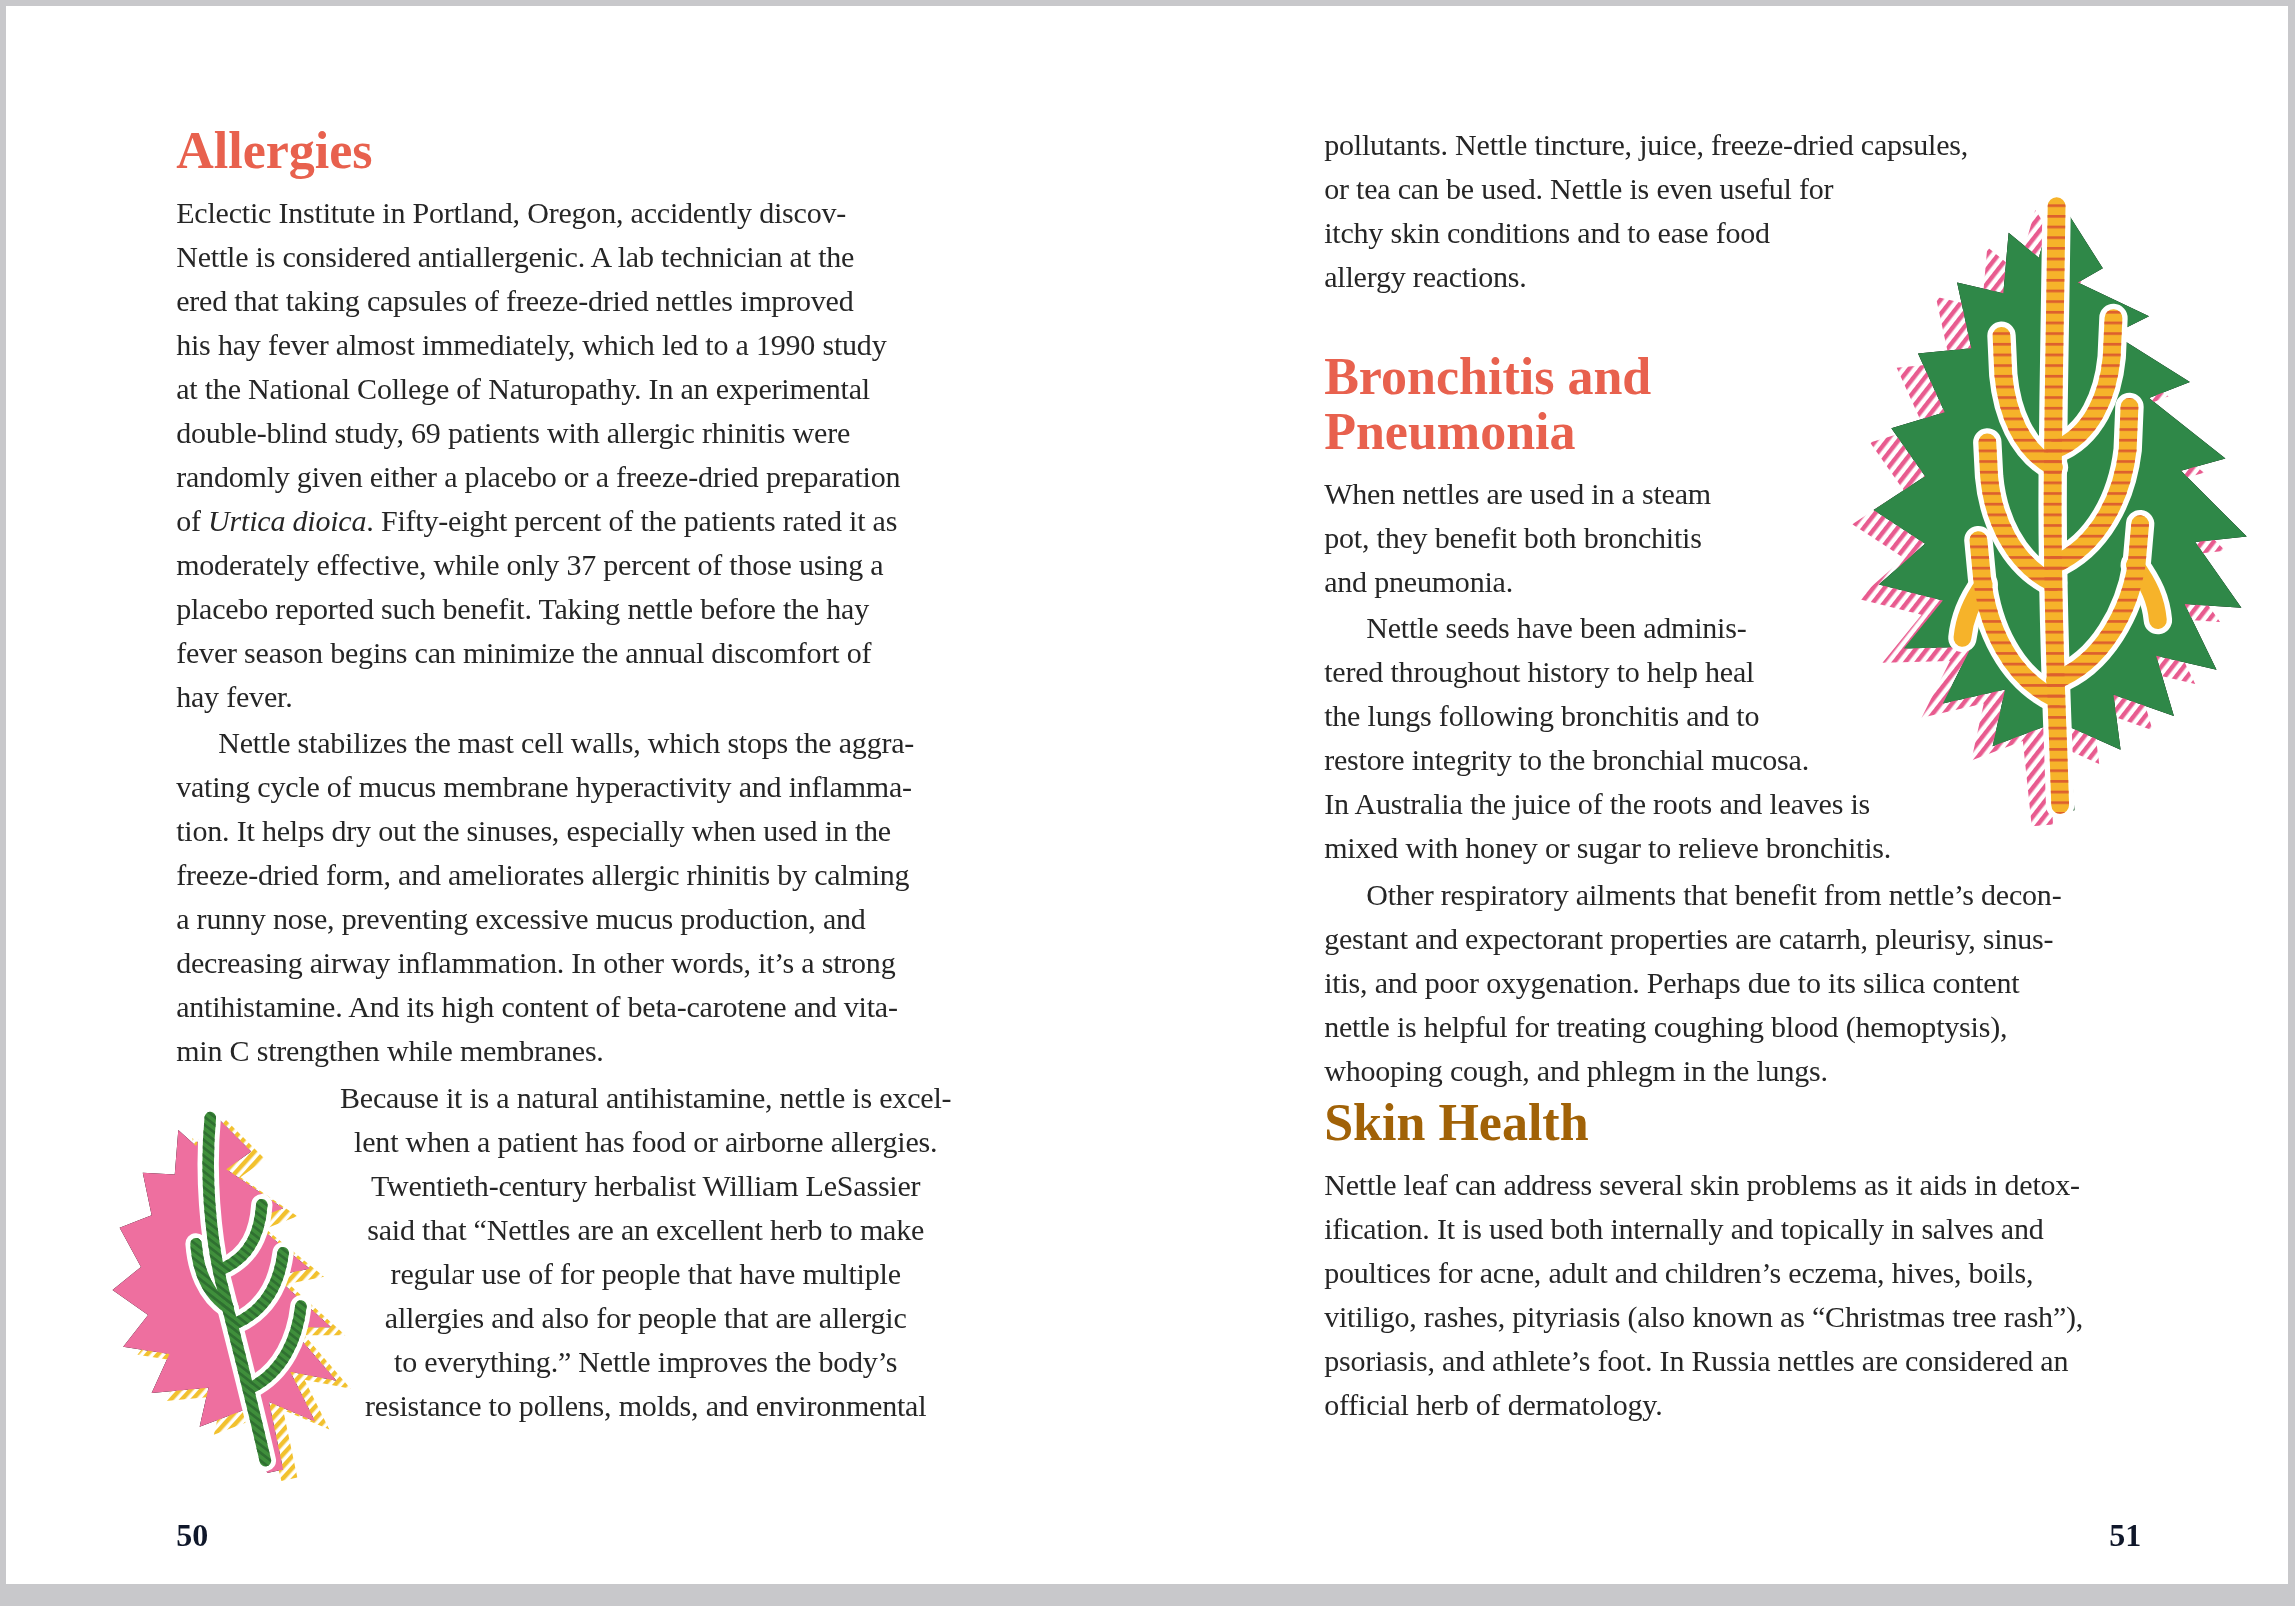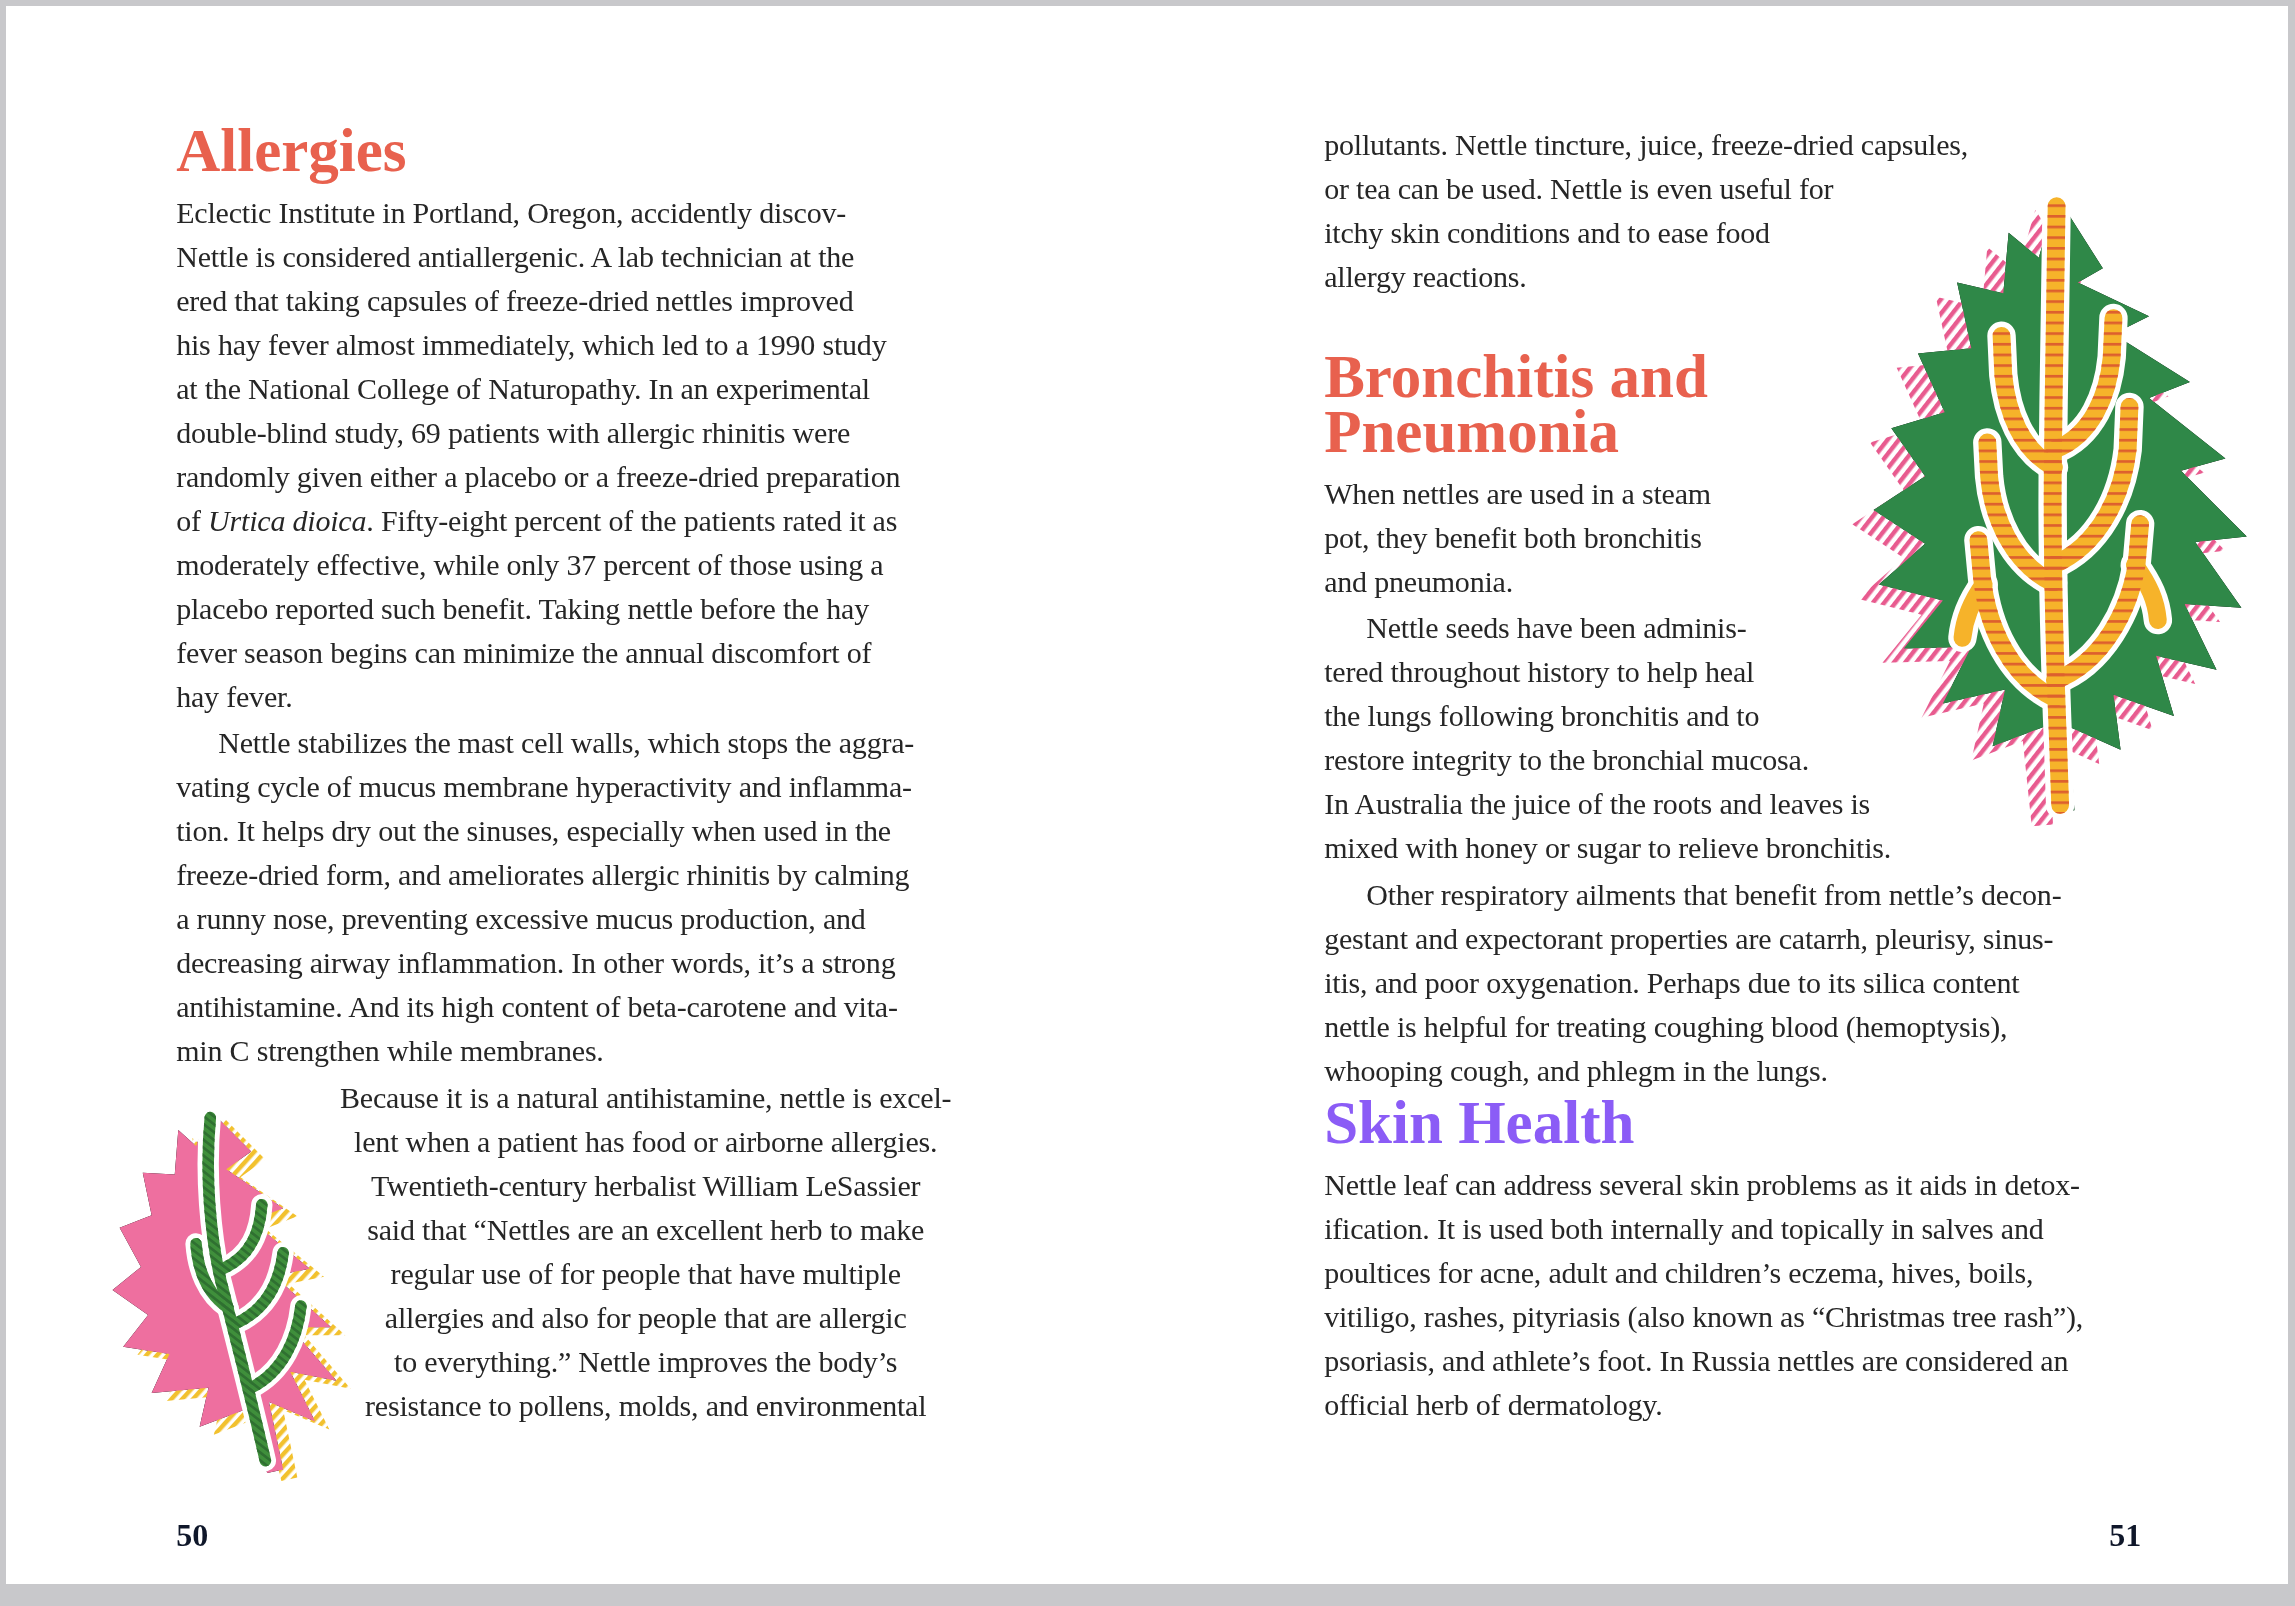--- a/index.html
+++ b/index.html
@@ -17,21 +17,21 @@
   
   .col{position:absolute;top:117px;color:#262626;font-size:30px;line-height:44px;letter-spacing:-0.2px;}
   .col-left{left:170px;width:839px;}
   .col-right{left:1318px;width:817px;}
   .para{margin:0 0 2.6px 0;}
   .line{white-space:nowrap;}
   .indent-first .line:first-child{text-indent:42px;}
   .para-wrap-center{margin-left:104px;width:731px;text-align:center;}
   h2.heading, .heading{
     font-weight:bold;
-    font-size:61px;line-height:55px;
+    font-size:52px;line-height:55px;
     margin:0 0 12.4px 0;
     letter-spacing:0;
   }
   .heading-gap{margin-top:50px;}
   .pagenum{
     position:absolute;top:1511px;
     font-weight:bold;font-size:32px;color:#0f172a;letter-spacing:0;
   }
   .pagenum-left{left:170px;}
   .pagenum-right{left:1318px;width:817px;text-align:right;}
@@ -154,21 +154,21 @@
           <div class="line">In Australia the juice of the roots and leaves is</div>
           <div class="line">mixed with honey or sugar to relieve bronchitis.</div>
         </div>
       <div class="para indent-first">
           <div class="line">Other respiratory ailments that benefit from nettle’s decon-</div>
           <div class="line">gestant and expectorant properties are catarrh, pleurisy, sinus-</div>
           <div class="line">itis, and poor oxygenation. Perhaps due to its silica content</div>
           <div class="line">nettle is helpful for treating coughing blood (hemoptysis),</div>
           <div class="line">whooping cough, and phlegm in the lungs.</div>
         </div>
-      <h2 class="heading heading-gap" style="color: #8b5cf6;">Skin Health</h2>
+      <h2 class="heading heading-gap" style="color: #a16207;">Skin Health</h2>
       <div class="para">
           <div class="line">Nettle leaf can address several skin problems as it aids in detox-</div>
           <div class="line">ification. It is used both internally and topically in salves and</div>
           <div class="line">poultices for acne, adult and children’s eczema, hives, boils,</div>
           <div class="line">vitiligo, rashes, pityriasis (also known as “Christmas tree rash”),</div>
           <div class="line">psoriasis, and athlete’s foot. In Russia nettles are considered an</div>
           <div class="line">official herb of dermatology.</div>
         </div>
     </div>
     <div class="pagenum pagenum-right">51</div>

